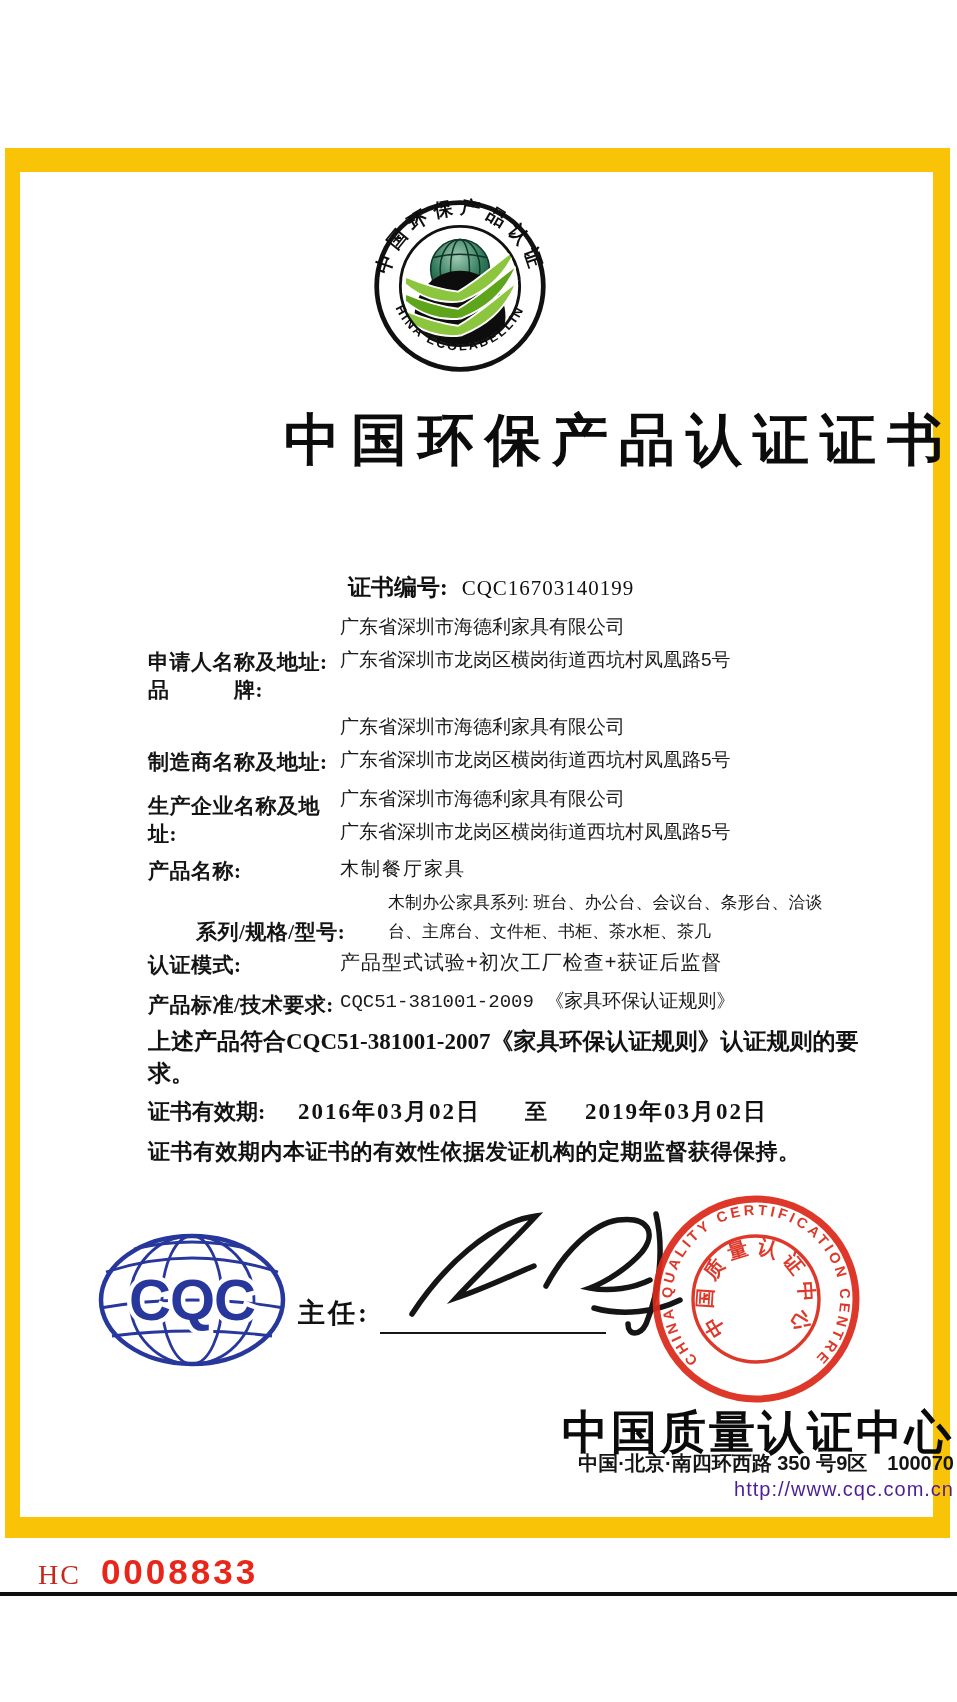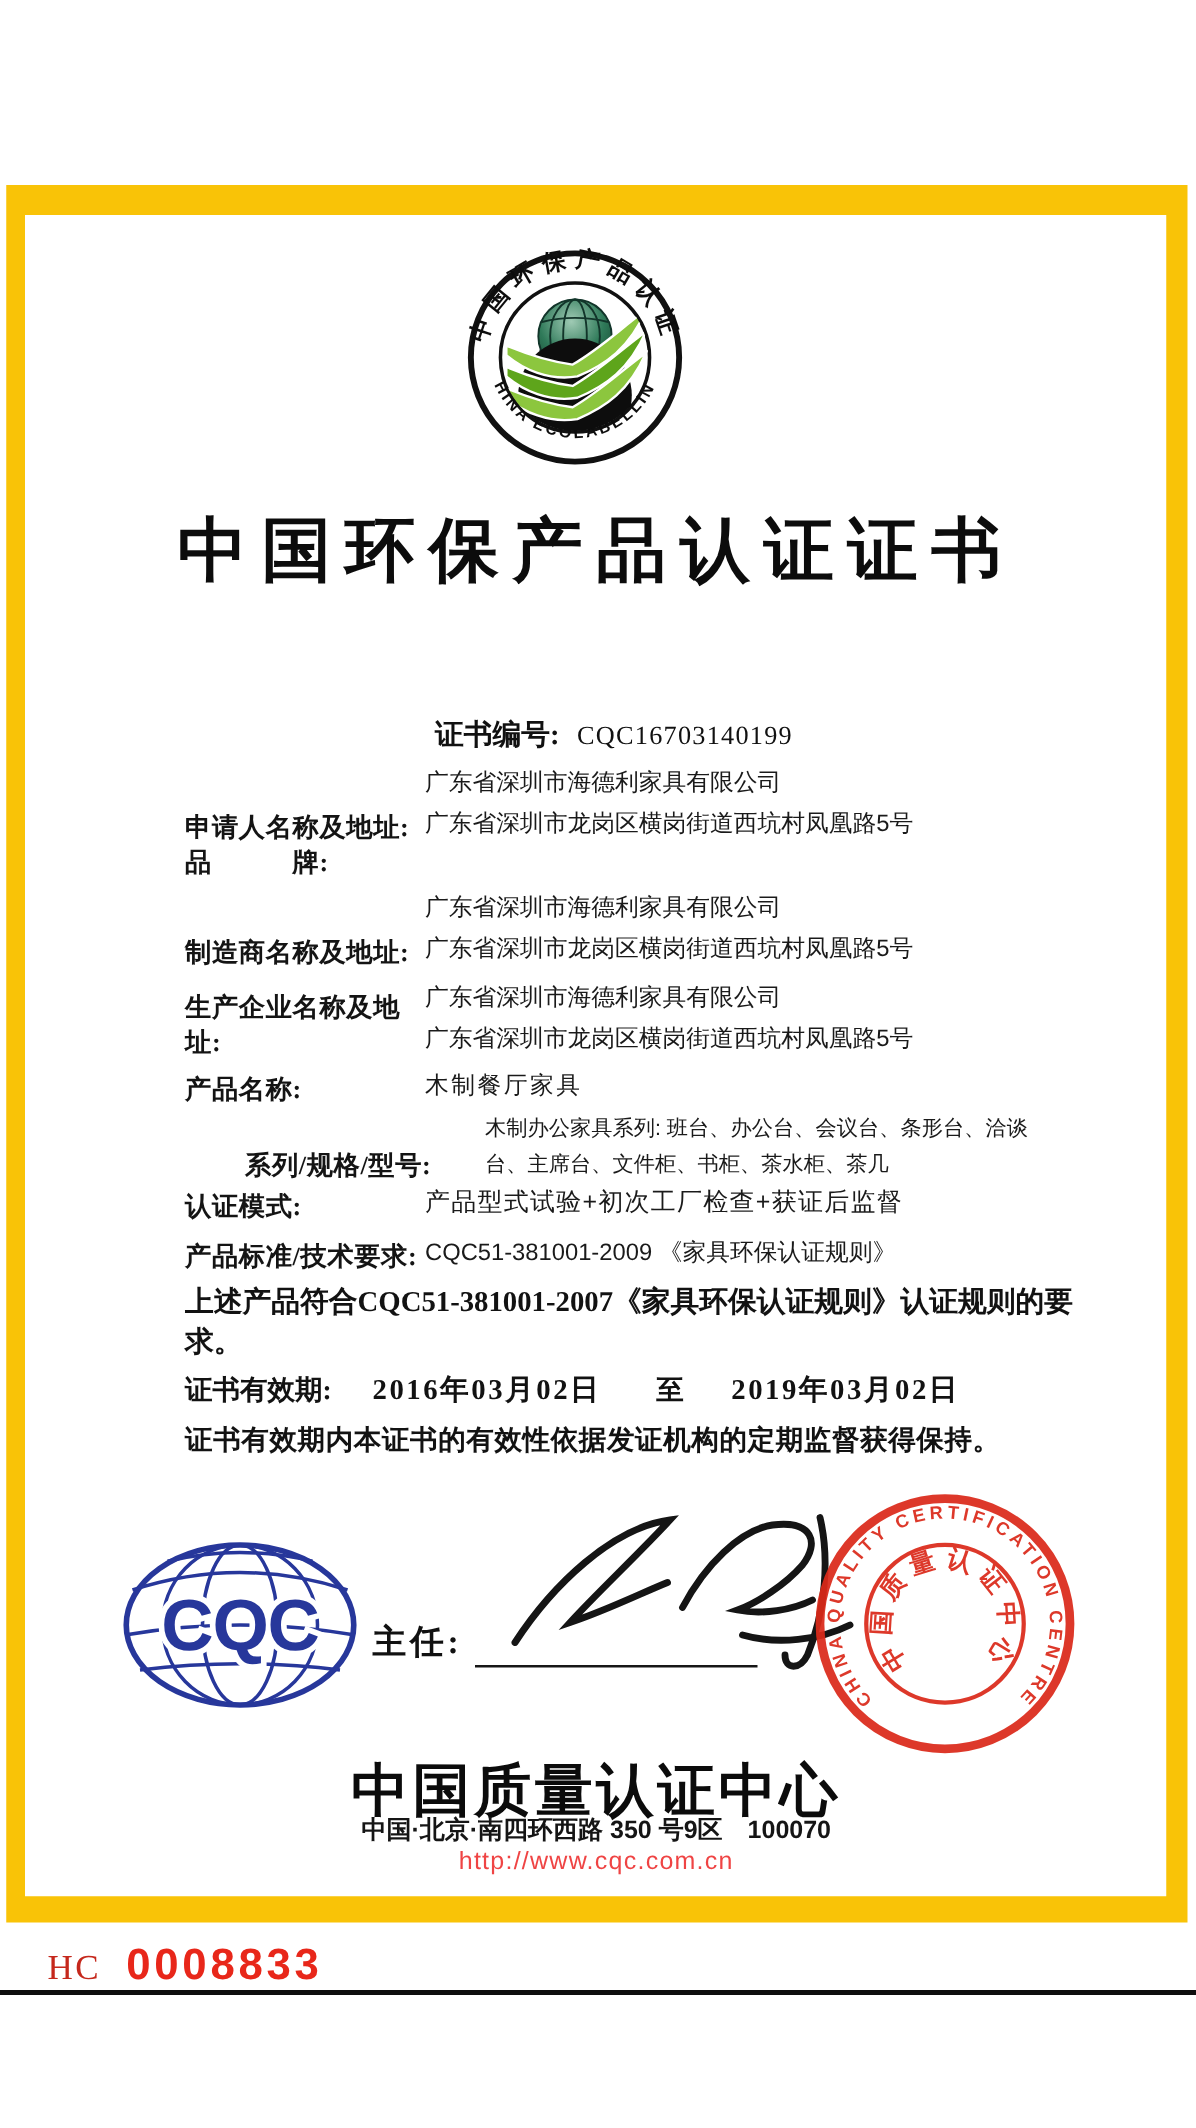--- a/index.html
+++ b/index.html
@@ -1,50 +1,50 @@
 <!DOCTYPE html>
 <html><head>
 <meta charset="utf-8">
 <style>
   html,body{margin:0;padding:0;background:#ffffff;}
   .page{position:relative;width:957px;height:1702px;background:#ffffff;overflow:hidden;
         font-family:"Liberation Sans",sans-serif;color:#111;}
   .frame{position:absolute;left:5px;top:148px;width:945px;height:1390px;box-sizing:border-box;
          border-style:solid;border-color:#F9C307;border-width:24px 17px 21px 15px;}
   .abs{position:absolute;}
-  .ctr{left:0;width:954px;text-align:center;}
+  .ctr{left:0;width:954px;text-align:right;}
   .title{top:403px;font-size:56px;font-weight:700;letter-spacing:11px;color:#0c0c0c;}
   .certline{left:348px;top:572px;display:flex;align-items:baseline;}
   .certlbl{font-family:"Liberation Serif",serif;font-weight:700;font-size:23px;}
   .certval{font-family:"Liberation Serif",serif;font-size:21px;margin-left:14px;letter-spacing:1px;}
   .row{position:absolute;left:148px;width:780px;display:flex;align-items:flex-end;}
   .lbl{flex:none;width:192px;font-family:"Liberation Serif",serif;font-weight:700;font-size:21px;
        color:#141414;letter-spacing:0.5px;}
   .val{font-size:19px;line-height:33px;color:#1a1a1a;}
-  .val.serifv{font-family:Liberation Sans, sans-serif;}
+  .val.serifv{font-family:Liberation Mono, monospace;}
   .r0{top:610px}.r1{top:676px}.r2{top:710px}.r3{top:782px}.r4{top:852px}
   .r5{top:888px}.r6{top:946px}.r7{top:986px}
   .r5 .lbl{padding-top:12px;margin-left:48px;}
   .r5 .val{font-size:17px;line-height:29px;}
   .r6 .val{font-size:20px;letter-spacing:1px;}
   .r4 .val{letter-spacing:2px;}
   .stmt{position:absolute;left:148px;font-family:"Liberation Serif",serif;font-weight:700;
         font-size:23px;line-height:32px;color:#121212;}
   .s1{top:1026px;}
   .s2{top:1136px;font-size:22px;letter-spacing:0.5px;}
   .validity{position:absolute;left:148px;top:1096px;display:flex;align-items:baseline;
             font-family:"Liberation Serif",serif;font-weight:700;color:#121212;}
   .validity .vl{font-size:22px;width:150px;}
   .validity .vd{font-size:23px;letter-spacing:2px;font-weight:700;}
   .validity .vto{font-size:22px;margin:0 38px 0 44px;}
   .director{left:298px;top:1295px;font-family:"Liberation Serif",serif;font-weight:700;font-size:27px;letter-spacing:3px;}
   .sigline{left:380px;top:1332px;width:226px;border-top:2px solid #161616;height:0;}
   .orgname{top:1402px;font-size:46px;font-weight:700;letter-spacing:3px;color:#0b0b0b;}
   .orgaddr{top:1450px;font-size:20px;font-weight:600;color:#151515;}
-  .orgurl{top:1478px;font-size:20px;color:#ef4444;letter-spacing:1px;}
+  .orgurl{top:1478px;font-size:20px;color:#4c1d95;letter-spacing:1px;}
   .serial{left:38px;top:1552px;display:flex;align-items:baseline;}
   .serial .pfx{font-family:"Liberation Serif",serif;font-size:28px;color:#C5281C;letter-spacing:2px;}
   .serial .num{font-size:35px;font-weight:700;color:#E8271A;letter-spacing:3px;margin-left:20px;}
   .scanline{left:0;top:1592px;width:957px;height:4px;background:#0e0e0e;}
   svg text{font-family:"Liberation Sans",sans-serif;}
 </style>
 </head>
 <body>
 
 <div class="page">

